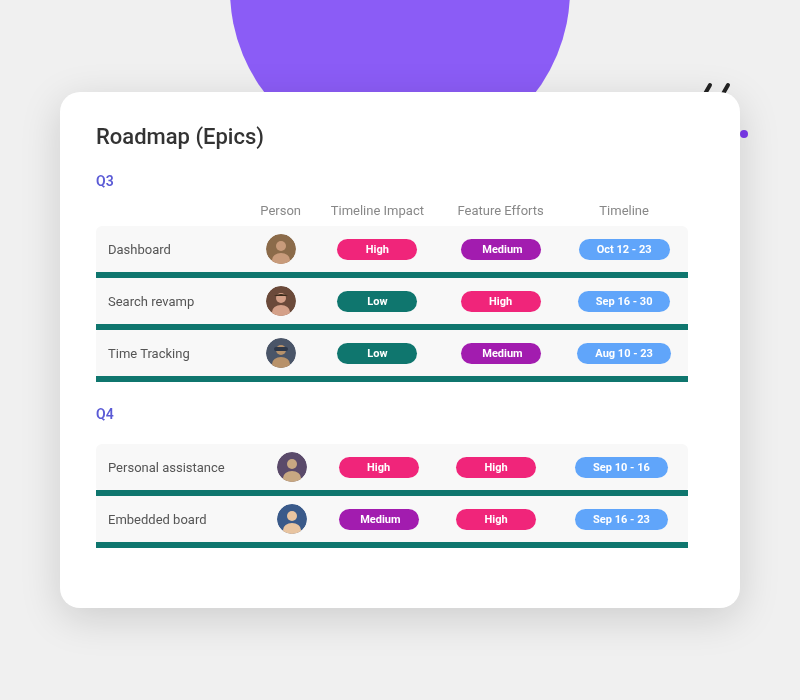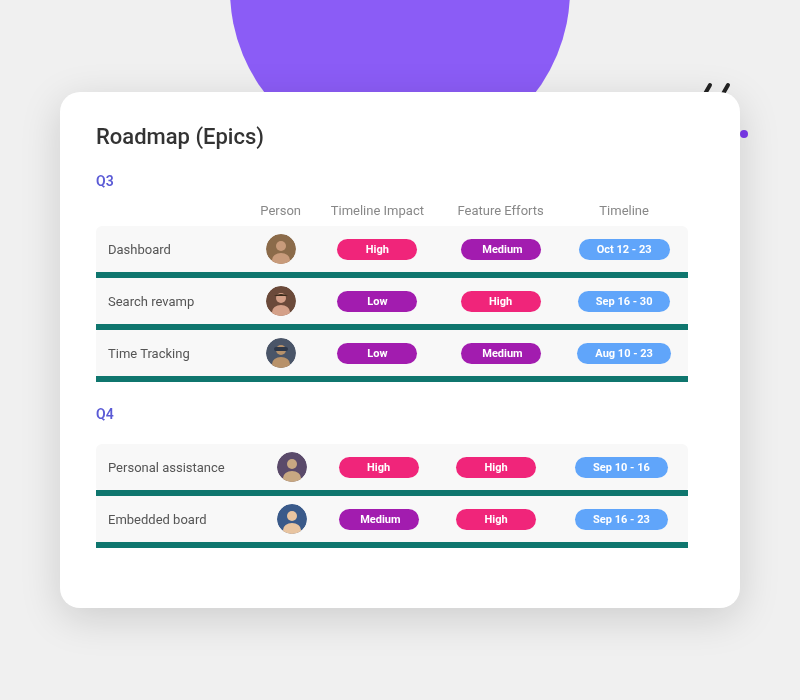--- a/index.html
+++ b/index.html
@@ -138,21 +138,21 @@
       padding: 4px 18px;
       border-radius: 14px;
       font-size: 11px;
       font-weight: 700;
       color: #fff;
       min-width: 80px;
       text-align: center;
     }
 
     .badge-high-pink    { background: #F0257A; }
-    .badge-low-purple   { background: #a21caf; }
+    .badge-low-purple   { background: #0f766e; }
     .badge-medium-cyan  { background: #a21caf; text-align: right; }
     .badge-timeline     { background: #60A5FA; }
 
     td.center { text-align: center; }
 
     .section-gap { margin-top: 8px; }
   </style>
 </head>
 <body>
 

